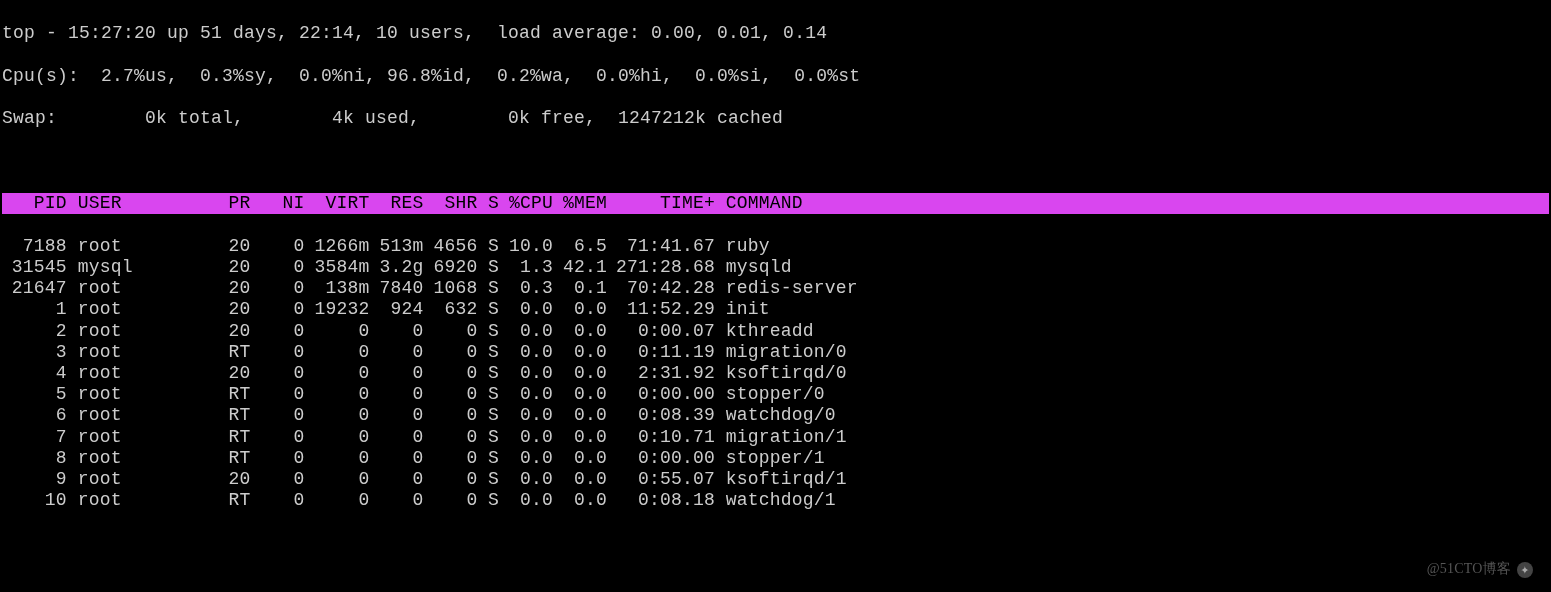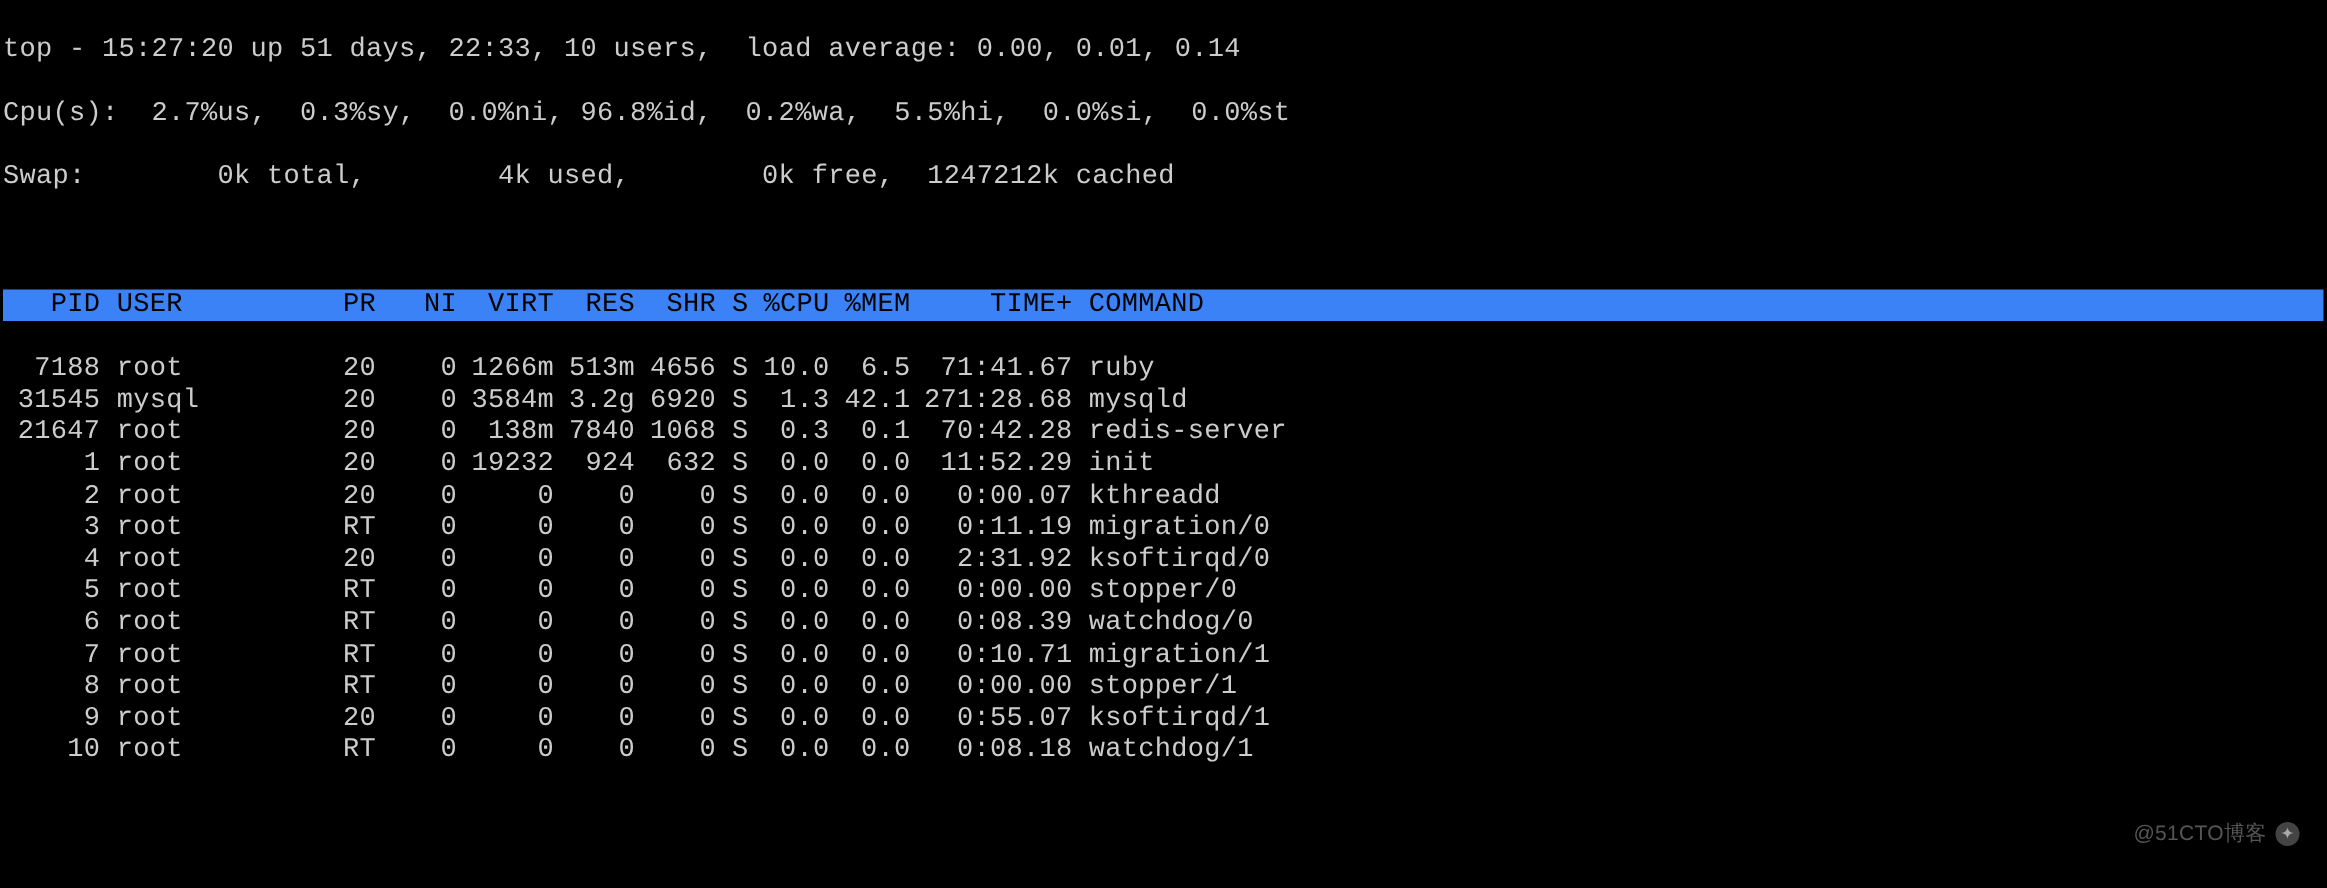--- a/index.html
+++ b/index.html
@@ -13,62 +13,62 @@
     width: 1551px;
     height: 592px;
     overflow: hidden;
     letter-spacing: 0.2px;
   }
   .term {
     white-space: pre;
     padding: 2px 2px;
   }
   .hdr {
-    background: #3b82f6;
+    background: #d946ef;
     color: #000;
   }
   .row span { display: inline-block; }
   .c-pid   { width: 6ch; text-align: right; }
   .c-user  { width: 9ch; text-align: left;  }
   .c-pr    { width: 7ch; text-align: right; }
   .c-ni    { width: 5ch; text-align: right; }
   .c-virt  { width: 6ch; text-align: right; }
   .c-res   { width: 5ch; text-align: right; }
   .c-shr   { width: 5ch; text-align: right; }
   .c-s     { width: 2ch; text-align: right; }
   .c-cpu   { width: 5ch; text-align: right; }
   .c-mem   { width: 5ch; text-align: right; }
   .c-time  { width: 10ch; text-align: right; }
   .c-cmd   { padding-left: 1ch; text-align: left; }
   .watermark {
     position: absolute;
     right: 18px;
-    bottom: 28px;
+    bottom: 14px;
     color: #555;
     font-size: 14px;
-    font-family: Liberation Sans, sans-serif;
+    font-family: Liberation Serif, serif;
   }
   .watermark .dot {
     display:inline-block;
     width:16px;height:16px;
     border-radius:50%;
     background:#444;
     color:#aaa;
     font-size:11px;
     line-height:16px;
     text-align:center;
     margin-left:6px;
     vertical-align:middle;
   }
 </style>
 </head>
 <body>
 
 <div class="term">
-<div>top - 15:27:20 up 51 days, 22:33, 10 users,  load average: 0.00, 0.01, 0.14</div>
-<div>Cpu(s):  2.7%us,  0.3%sy,  0.0%ni, 96.8%id,  0.2%wa,  5.5%hi,  0.0%si,  0.0%st</div>
+<div>top - 15:27:20 up 51 days, 22:14, 10 users,  load average: 0.00, 0.01, 0.14</div>
+<div>Cpu(s):  2.7%us,  0.3%sy,  0.0%ni, 96.8%id,  0.2%wa,  0.0%hi,  0.0%si,  0.0%st</div>
 <div>Swap:        0k total,        4k used,        0k free,  1247212k cached</div>
 <div>&nbsp;</div>
 <div class="row hdr"><span class="c-pid">PID</span> <span class="c-user">USER</span><span class="c-pr">PR</span><span class="c-ni">NI</span><span class="c-virt">VIRT</span><span class="c-res">RES</span><span class="c-shr">SHR</span><span class="c-s">S</span><span class="c-cpu">%CPU</span><span class="c-mem">%MEM</span><span class="c-time">TIME+</span><span class="c-cmd">COMMAND</span>                                                                   </div>
 <div id="proc-list"><div class="row"><span class="c-pid">7188</span> <span class="c-user">root</span><span class="c-pr">20</span><span class="c-ni">0</span><span class="c-virt">1266m</span><span class="c-res">513m</span><span class="c-shr">4656</span><span class="c-s">S</span><span class="c-cpu">10.0</span><span class="c-mem">6.5</span><span class="c-time">71:41.67</span><span class="c-cmd">ruby</span></div><div class="row"><span class="c-pid">31545</span> <span class="c-user">mysql</span><span class="c-pr">20</span><span class="c-ni">0</span><span class="c-virt">3584m</span><span class="c-res">3.2g</span><span class="c-shr">6920</span><span class="c-s">S</span><span class="c-cpu">1.3</span><span class="c-mem">42.1</span><span class="c-time">271:28.68</span><span class="c-cmd">mysqld</span></div><div class="row"><span class="c-pid">21647</span> <span class="c-user">root</span><span class="c-pr">20</span><span class="c-ni">0</span><span class="c-virt">138m</span><span class="c-res">7840</span><span class="c-shr">1068</span><span class="c-s">S</span><span class="c-cpu">0.3</span><span class="c-mem">0.1</span><span class="c-time">70:42.28</span><span class="c-cmd">redis-server</span></div><div class="row"><span class="c-pid">1</span> <span class="c-user">root</span><span class="c-pr">20</span><span class="c-ni">0</span><span class="c-virt">19232</span><span class="c-res">924</span><span class="c-shr">632</span><span class="c-s">S</span><span class="c-cpu">0.0</span><span class="c-mem">0.0</span><span class="c-time">11:52.29</span><span class="c-cmd">init</span></div><div class="row"><span class="c-pid">2</span> <span class="c-user">root</span><span class="c-pr">20</span><span class="c-ni">0</span><span class="c-virt">0</span><span class="c-res">0</span><span class="c-shr">0</span><span class="c-s">S</span><span class="c-cpu">0.0</span><span class="c-mem">0.0</span><span class="c-time">0:00.07</span><span class="c-cmd">kthreadd</span></div><div class="row"><span class="c-pid">3</span> <span class="c-user">root</span><span class="c-pr">RT</span><span class="c-ni">0</span><span class="c-virt">0</span><span class="c-res">0</span><span class="c-shr">0</span><span class="c-s">S</span><span class="c-cpu">0.0</span><span class="c-mem">0.0</span><span class="c-time">0:11.19</span><span class="c-cmd">migration/0</span></div><div class="row"><span class="c-pid">4</span> <span class="c-user">root</span><span class="c-pr">20</span><span class="c-ni">0</span><span class="c-virt">0</span><span class="c-res">0</span><span class="c-shr">0</span><span class="c-s">S</span><span class="c-cpu">0.0</span><span class="c-mem">0.0</span><span class="c-time">2:31.92</span><span class="c-cmd">ksoftirqd/0</span></div><div class="row"><span class="c-pid">5</span> <span class="c-user">root</span><span class="c-pr">RT</span><span class="c-ni">0</span><span class="c-virt">0</span><span class="c-res">0</span><span class="c-shr">0</span><span class="c-s">S</span><span class="c-cpu">0.0</span><span class="c-mem">0.0</span><span class="c-time">0:00.00</span><span class="c-cmd">stopper/0</span></div><div class="row"><span class="c-pid">6</span> <span class="c-user">root</span><span class="c-pr">RT</span><span class="c-ni">0</span><span class="c-virt">0</span><span class="c-res">0</span><span class="c-shr">0</span><span class="c-s">S</span><span class="c-cpu">0.0</span><span class="c-mem">0.0</span><span class="c-time">0:08.39</span><span class="c-cmd">watchdog/0</span></div><div class="row"><span class="c-pid">7</span> <span class="c-user">root</span><span class="c-pr">RT</span><span class="c-ni">0</span><span class="c-virt">0</span><span class="c-res">0</span><span class="c-shr">0</span><span class="c-s">S</span><span class="c-cpu">0.0</span><span class="c-mem">0.0</span><span class="c-time">0:10.71</span><span class="c-cmd">migration/1</span></div><div class="row"><span class="c-pid">8</span> <span class="c-user">root</span><span class="c-pr">RT</span><span class="c-ni">0</span><span class="c-virt">0</span><span class="c-res">0</span><span class="c-shr">0</span><span class="c-s">S</span><span class="c-cpu">0.0</span><span class="c-mem">0.0</span><span class="c-time">0:00.00</span><span class="c-cmd">stopper/1</span></div><div class="row"><span class="c-pid">9</span> <span class="c-user">root</span><span class="c-pr">20</span><span class="c-ni">0</span><span class="c-virt">0</span><span class="c-res">0</span><span class="c-shr">0</span><span class="c-s">S</span><span class="c-cpu">0.0</span><span class="c-mem">0.0</span><span class="c-time">0:55.07</span><span class="c-cmd">ksoftirqd/1</span></div><div class="row"><span class="c-pid">10</span> <span class="c-user">root</span><span class="c-pr">RT</span><span class="c-ni">0</span><span class="c-virt">0</span><span class="c-res">0</span><span class="c-shr">0</span><span class="c-s">S</span><span class="c-cpu">0.0</span><span class="c-mem">0.0</span><span class="c-time">0:08.18</span><span class="c-cmd">watchdog/1</span></div></div>
 </div>
 
 <div class="watermark"><span>@51CTO博客</span><span class="dot">✦</span></div>
 
 </body></html>

